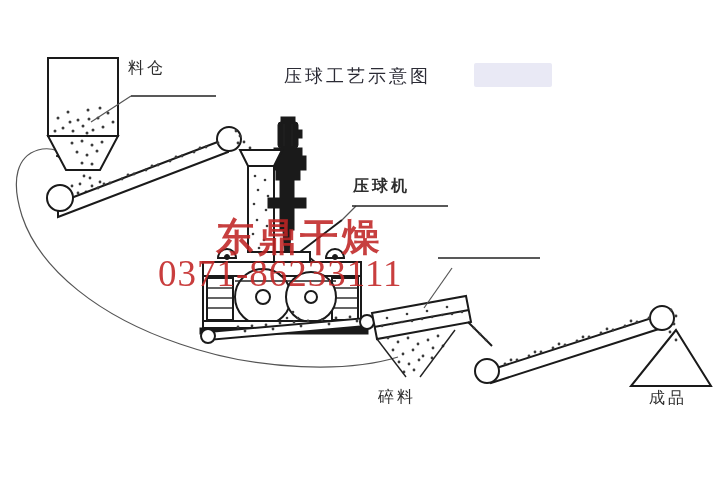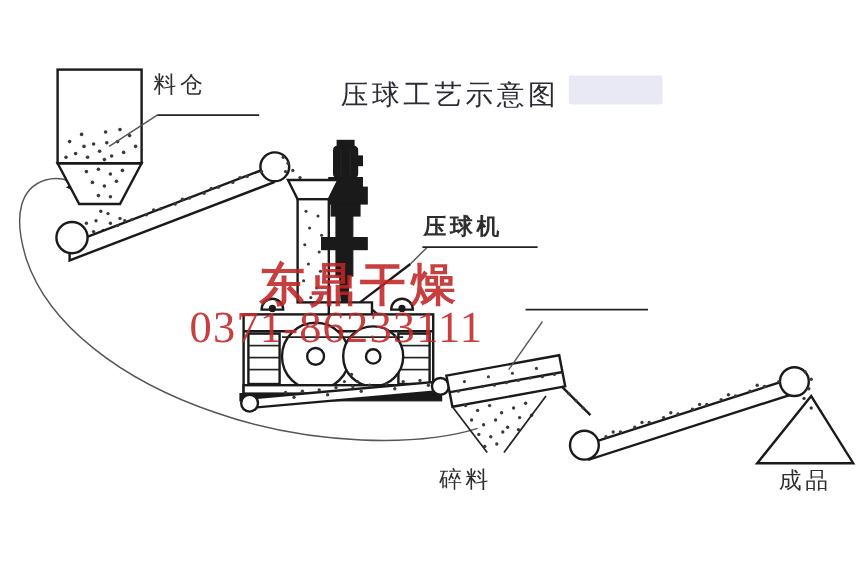--- a/index.html
+++ b/index.html
@@ -48,29 +48,29 @@
     fill: #1a1a1a;
     stroke: #1a1a1a;
     stroke-width: 1;
   }
   .dot {
     fill: #3a3a3a;
   }
   .title-text {
     position: absolute;
     font-family: Liberation Sans, sans-serif;
-    font-size: 23px;
+    font-size: 18px;
     color: #2b2b35;
     letter-spacing: 3px;
     white-space: nowrap;
   }
   .label-text {
     position: absolute;
     font-family: "DejaVu Sans", "Liberation Sans", sans-serif;
-    font-size: 19px;
+    font-size: 16px;
     color: #2e2e2e;
     letter-spacing: 3px;
     white-space: nowrap;
   }
   .title-highlight {
     position: absolute;
     background: #e9e9f5;
     border-radius: 2px;
   }
   .watermark-name {
@@ -397,20 +397,20 @@
   </svg>
 
   <div class="title-highlight" style="left:474px; top:63px; width:78px; height:24px;"></div>
   <div class="title-text" style="left:284px; top:64px;">压球工艺示意图</div>
 
   <div class="label-text" style="left:128px; top:58px;">料仓</div>
 
   <div class="label-text" style="left:353px; top:176px;font-weight:bold;">压球机</div>
 
 
-  <div class="label-text" style="left:366px; top:387px;">碎料</div>
+  <div class="label-text" style="left:378px; top:387px;">碎料</div>
 
   <div class="label-text" style="left:649px; top:388px;">成品</div>
 
   <div class="watermark-name" style="left:216px; top:212px;">东鼎干燥</div>
   <div class="watermark-phone" style="left:158px; top:252px;text-align:center;">0371-86233111</div>
 
 </div>
 
 </body></html>

